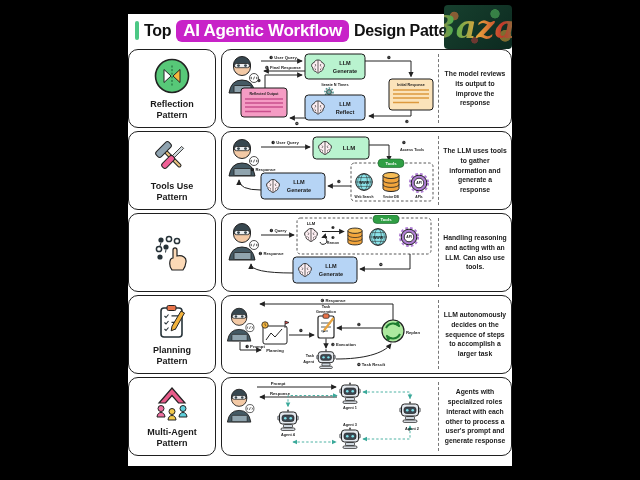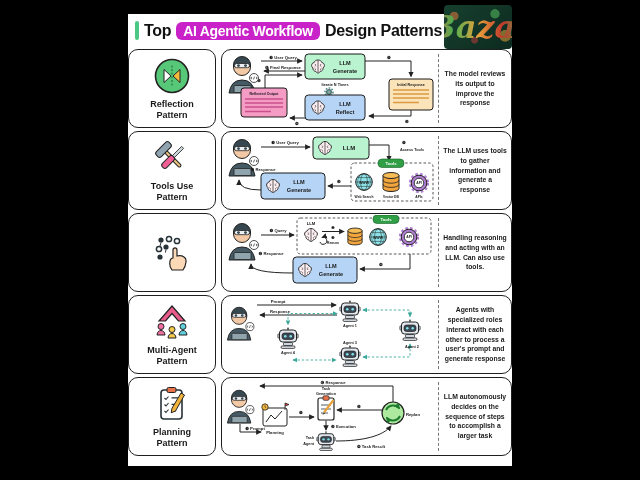--- a/index.html
+++ b/index.html
@@ -3,21 +3,21 @@
 <meta charset="utf-8">
 <style>
   html,body{margin:0;padding:0;}
   body{width:640px;height:480px;background:#000;position:relative;overflow:hidden;
        font-family:"Liberation Sans",sans-serif;}
   .content{position:absolute;left:128px;top:14px;width:384px;height:452px;background:#fff;}
   
   .titlebar{position:relative;height:33px;display:flex;align-items:center;padding-left:7px;}
   .accent{width:4px;height:19px;background:#4cc885;border-radius:2px;margin-right:5px;}
   .t{font-size:16px;font-weight:800;color:#111;letter-spacing:-0.3px;}
-  .pill{background:#c822c8;color:#fff;font-size:14px;font-weight:800;border-radius:6px;
+  .pill{background:#c822c8;color:#fff;font-size:17px;font-weight:800;border-radius:6px;
         padding:1px 7px;margin:0 5px;letter-spacing:-0.3px;}
   .logo{position:absolute;right:0;top:-9px;width:68px;height:44px;border-radius:4px;
         background:
           radial-gradient(circle at 15% 25%,rgba(230,120,60,.55) 0 6%,transparent 7%),
           radial-gradient(circle at 75% 20%,rgba(80,180,90,.6) 0 7%,transparent 8%),
           radial-gradient(circle at 45% 80%,rgba(200,60,60,.5) 0 6%,transparent 7%),
           radial-gradient(circle at 90% 70%,rgba(240,170,60,.5) 0 8%,transparent 9%),
           linear-gradient(135deg,#17402e,#0c2a20);
         display:flex;align-items:center;justify-content:center;
         font-family:"DejaVu Serif",serif;font-style:italic;font-weight:bold;font-size:32px;
@@ -299,20 +299,77 @@
         <path class="ar" d="M70,58 Q28,58 28,49" marker-end="url(#ah)"></path>
         <text class="lbl" x="48" y="40">❺ Response</text>
       </svg>
       <div class="desc">Handling reasoning and acting with an LLM. Can also use tools.</div>
     </div>
   </div>
 
   <div class="row">
     <div class="card leftcard">
       <svg width="40" height="40" viewBox="0 0 40 40">
+        <rect x="9" y="6" width="21" height="29" rx="3" fill="#fff" stroke="#263238" stroke-width="1.6"></rect>
+        <rect x="15" y="3.5" width="9" height="5" rx="1.5" fill="#e8734a" stroke="#222" stroke-width="1"></rect>
+        <path d="M12.5,14 l1.5,1.5 2.5,-3 M12.5,20.5 l1.5,1.5 2.5,-3 M12.5,27 l1.5,1.5 2.5,-3" stroke="#263238" stroke-width="1.1" fill="none"></path>
+        <path d="M19.5,13.8 H26 M19.5,20.3 H26 M19.5,26.8 H24" stroke="#263238" stroke-width="1.2"></path>
+        <path d="M29,9 l3.5,2 -9,16 -4.3,1.8 0.8,-4.6 z" fill="#f2b33d" stroke="#222" stroke-width="1"></path>
+      </svg>
+      <div class="pname">Planning Pattern</div>
+    </div>
+    <div class="card maincard">
+      <svg class="flow" viewBox="0 0 215 75">
+        <path class="ar" d="M170,23 V7 H37" marker-end="url(#ah)"></path>
+        <text class="lbl" x="110" y="4.8">❻ Response</text>
+        <use href="#user-icon" x="2" y="9" width="30" height="36"></use>
+        <path class="ar" d="M17,45 V53 H38" marker-end="url(#ah)"></path>
+        <text class="lbl" x="32" y="50.5">❶ Prompt</text>
+        <g>
+          <rect x="40" y="29" width="24" height="18" rx="2" fill="#fff" stroke="#222" stroke-width="1"></rect>
+          <path d="M43,43 L48,36 L52,40 L59,32" stroke="#222" stroke-width="1" fill="none"></path>
+          <circle cx="42" cy="28" r="3.2" fill="#f2b33d" stroke="#222" stroke-width="0.8"></circle>
+          <path d="M42,26.3 V28 l1.2,0.8" stroke="#222" stroke-width="0.6" fill="none"></path>
+          <path d="M62,31 V24 l4,1.5 -4,1.7" stroke="#222" stroke-width="0.8" fill="#e04f4f"></path>
+        </g>
+        <text class="lbl" x="52" y="54.5">Planning</text>
+        <path class="ar" d="M66,38 H91" marker-end="url(#ah)"></path>
+        <text class="lbl" x="78" y="35">❷</text>
+        <text class="lbs" x="103" y="10.5">Task</text>
+        <text class="lbs" x="103" y="16">Generation</text>
+        <g>
+          <rect x="95" y="19" width="16" height="22" rx="2" fill="#fff" stroke="#222" stroke-width="1.2"></rect>
+          <rect x="100" y="16.8" width="6" height="4.5" rx="1.2" fill="#e8734a" stroke="#222" stroke-width="0.7"></rect>
+          <path d="M98,26 H108 M98,30 H108 M98,34 H105" stroke="#263238" stroke-width="0.8"></path>
+          <path d="M110.5,21 L101,33.5" stroke="#e8a33d" stroke-width="2.2"></path>
+          <path d="M101,33.5 l-1.6,2.2 2.6,-0.9 z" fill="#222"></path>
+        </g>
+        <path class="ar" d="M103,41.5 V51" marker-end="url(#ah)"></path>
+        <text class="lbl st" x="108" y="48.5">❸ Execution</text>
+        <use href="#robot-icon" x="93" y="52" width="20" height="20"></use>
+        <text class="lbs en" x="91" y="60">Task</text>
+        <text class="lbs en" x="91" y="65.5">Agent</text>
+        <g>
+          <circle cx="170" cy="34" r="11" fill="#ade99f" stroke="#222" stroke-width="1.2"></circle>
+          <path class="arg" d="M163,31 A8,8 0 0 1 176.5,29.5" marker-end="url(#ahg)"></path>
+          <path class="arg" d="M177,37 A8,8 0 0 1 163.5,38.5" marker-end="url(#ahg)"></path>
+        </g>
+        <text class="lbl st" x="183" y="36.5">Replan</text>
+        <path class="ar" d="M113,62 C140,62 160,57 168,47" marker-end="url(#ah)"></path>
+        <text class="lbl" x="148" y="69">❹ Task Result</text>
+        <path class="ar" d="M159,31 H114" marker-end="url(#ah)"></path>
+        <text class="lbl" x="136" y="28.5">❺</text>
+      </svg>
+      <div class="desc">LLM autonomously decides on the sequence of steps to accomplish a larger task</div>
+    </div>
+  </div>
+
+  <div class="row">
+    <div class="card leftcard">
+      <svg width="40" height="40" viewBox="0 0 40 40">
         <path d="M20,4 L33,19 h-6.5 L20,11.5 L13.5,19 H7 Z" fill="#e85b8a" stroke="#222" stroke-width="1.2"></path>
         <g>
           <circle cx="9" cy="24.5" r="3" fill="#ef6fa0" stroke="#222" stroke-width="1"></circle>
           <path d="M5,33 q0.5,-4.5 4,-4.5 q3.5,0 4,4.5 z" fill="#ef6fa0" stroke="#222" stroke-width="1"></path>
         </g>
         <g>
           <circle cx="20" cy="27.5" r="3" fill="#f2c94c" stroke="#222" stroke-width="1"></circle>
           <path d="M16,36 q0.5,-4.5 4,-4.5 q3.5,0 4,4.5 z" fill="#f2c94c" stroke="#222" stroke-width="1"></path>
         </g>
         <g>
@@ -341,71 +398,14 @@
         <text class="lbs" x="189" y="50.5">Agent 2</text>
         <use href="#robot-icon" x="116" y="48" width="22" height="22"></use>
         <text class="lbs" x="127" y="46.5">Agent 3</text>
         <use href="#robot-icon" x="54" y="30" width="22" height="22"></use>
         <text class="lbs" x="65" y="57">Agent 4</text>
       </svg>
       <div class="desc">Agents with specialized roles interact with each other to process a user's prompt and generate response</div>
     </div>
   </div>
 
-  <div class="row">
-    <div class="card leftcard">
-      <svg width="40" height="40" viewBox="0 0 40 40">
-        <rect x="9" y="6" width="21" height="29" rx="3" fill="#fff" stroke="#263238" stroke-width="1.6"></rect>
-        <rect x="15" y="3.5" width="9" height="5" rx="1.5" fill="#e8734a" stroke="#222" stroke-width="1"></rect>
-        <path d="M12.5,14 l1.5,1.5 2.5,-3 M12.5,20.5 l1.5,1.5 2.5,-3 M12.5,27 l1.5,1.5 2.5,-3" stroke="#263238" stroke-width="1.1" fill="none"></path>
-        <path d="M19.5,13.8 H26 M19.5,20.3 H26 M19.5,26.8 H24" stroke="#263238" stroke-width="1.2"></path>
-        <path d="M29,9 l3.5,2 -9,16 -4.3,1.8 0.8,-4.6 z" fill="#f2b33d" stroke="#222" stroke-width="1"></path>
-      </svg>
-      <div class="pname">Planning Pattern</div>
-    </div>
-    <div class="card maincard">
-      <svg class="flow" viewBox="0 0 215 75">
-        <path class="ar" d="M170,23 V7 H37" marker-end="url(#ah)"></path>
-        <text class="lbl" x="110" y="4.8">❻ Response</text>
-        <use href="#user-icon" x="2" y="9" width="30" height="36"></use>
-        <path class="ar" d="M17,45 V53 H38" marker-end="url(#ah)"></path>
-        <text class="lbl" x="32" y="50.5">❶ Prompt</text>
-        <g>
-          <rect x="40" y="29" width="24" height="18" rx="2" fill="#fff" stroke="#222" stroke-width="1"></rect>
-          <path d="M43,43 L48,36 L52,40 L59,32" stroke="#222" stroke-width="1" fill="none"></path>
-          <circle cx="42" cy="28" r="3.2" fill="#f2b33d" stroke="#222" stroke-width="0.8"></circle>
-          <path d="M42,26.3 V28 l1.2,0.8" stroke="#222" stroke-width="0.6" fill="none"></path>
-          <path d="M62,31 V24 l4,1.5 -4,1.7" stroke="#222" stroke-width="0.8" fill="#e04f4f"></path>
-        </g>
-        <text class="lbl" x="52" y="54.5">Planning</text>
-        <path class="ar" d="M66,38 H91" marker-end="url(#ah)"></path>
-        <text class="lbl" x="78" y="35">❷</text>
-        <text class="lbs" x="103" y="10.5">Task</text>
-        <text class="lbs" x="103" y="16">Generation</text>
-        <g>
-          <rect x="95" y="19" width="16" height="22" rx="2" fill="#fff" stroke="#222" stroke-width="1.2"></rect>
-          <rect x="100" y="16.8" width="6" height="4.5" rx="1.2" fill="#e8734a" stroke="#222" stroke-width="0.7"></rect>
-          <path d="M98,26 H108 M98,30 H108 M98,34 H105" stroke="#263238" stroke-width="0.8"></path>
-          <path d="M110.5,21 L101,33.5" stroke="#e8a33d" stroke-width="2.2"></path>
-          <path d="M101,33.5 l-1.6,2.2 2.6,-0.9 z" fill="#222"></path>
-        </g>
-        <path class="ar" d="M103,41.5 V51" marker-end="url(#ah)"></path>
-        <text class="lbl st" x="108" y="48.5">❸ Execution</text>
-        <use href="#robot-icon" x="93" y="52" width="20" height="20"></use>
-        <text class="lbs en" x="91" y="60">Task</text>
-        <text class="lbs en" x="91" y="65.5">Agent</text>
-        <g>
-          <circle cx="170" cy="34" r="11" fill="#ade99f" stroke="#222" stroke-width="1.2"></circle>
-          <path class="arg" d="M163,31 A8,8 0 0 1 176.5,29.5" marker-end="url(#ahg)"></path>
-          <path class="arg" d="M177,37 A8,8 0 0 1 163.5,38.5" marker-end="url(#ahg)"></path>
-        </g>
-        <text class="lbl st" x="183" y="36.5">Replan</text>
-        <path class="ar" d="M113,62 C140,62 160,57 168,47" marker-end="url(#ah)"></path>
-        <text class="lbl" x="148" y="69">❹ Task Result</text>
-        <path class="ar" d="M159,31 H114" marker-end="url(#ah)"></path>
-        <text class="lbl" x="136" y="28.5">❺</text>
-      </svg>
-      <div class="desc">LLM autonomously decides on the sequence of steps to accomplish a larger task</div>
-    </div>
-  </div>
-
   </div>
 </div>
 
 </body></html>

